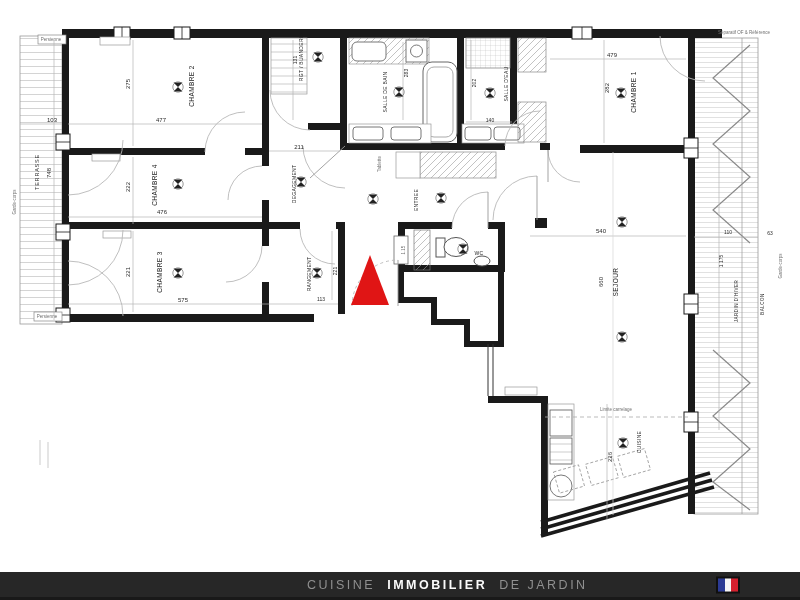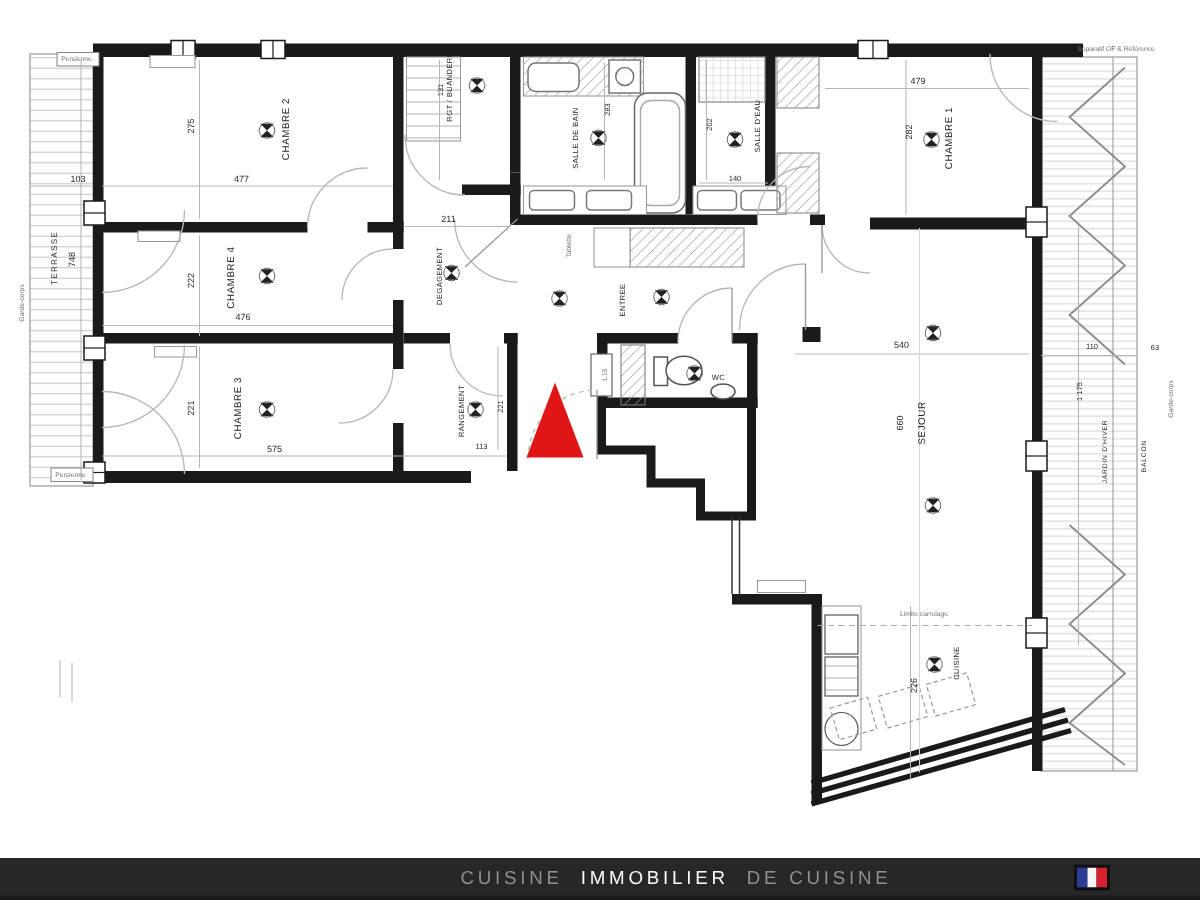--- a/index.html
+++ b/index.html
@@ -11,21 +11,21 @@
   .lbl.v{transform:translate(-50%,-50%) rotate(-90deg)}
   .room{font-size:6.5px;letter-spacing:.4px;color:#1c1c1c}
   .room-sm{font-size:5px;letter-spacing:.3px;color:#1c1c1c}
   .dim{font-size:6px;color:#2a2a2a}
   .dim-sm{font-size:5px;color:#2a2a2a}
   .side{font-size:5.5px;letter-spacing:.8px;color:#333}
   .side-sm{font-size:4.5px;letter-spacing:.5px;color:#333}
   .tiny{font-size:4.5px;color:#707070}
   .footer{position:absolute;left:0;top:572px;width:800px;height:28px;background:#272727;border-bottom:3px solid #191919;box-sizing:border-box}
   .brand{position:absolute;left:307px;top:50%;transform:translateY(-50%);letter-spacing:2.5px;font-size:12.5px;color:#8f8f8f;white-space:nowrap}
-  .b-strong{color:#fafafa;font-weight:normal;margin:0 6px}
+  .b-strong{color:#fafafa;font-weight:bold;margin:0 6px}
   .flag{position:absolute;right:60px;top:50%;transform:translateY(-50%);width:20px;height:13px;border:2px solid #101010;display:flex}
   .flag span{display:block;height:100%}
   .f-b{flex:1.1}.f-w{flex:.8}.f-r{flex:1.1}
 </style>
 </head>
 <body>
 
 <div class="stage">
   <div class="plan">
     <svg width="800" height="600" viewBox="0 0 800 600">
@@ -323,21 +323,21 @@
         <div class="lbl tiny" style="left: 616px; top: 410px;">Limite carrelage</div>
         <div class="lbl v tiny" style="left: 380px; top: 164px;">Tablette</div>
         <div class="lbl v tiny" style="left: 404px; top: 250px;">1.15</div>
       </div>
   </div>
 
   <div class="footer" style="background: rgb(39, 39, 39);">
     <div class="brand">
       <span class="b-light">CUISINE</span>
       <span class="b-strong">IMMOBILIER</span>
-      <span class="b-light">DE CUISINE</span>
+      <span class="b-light">DE JARDIN</span>
     </div>
     <div class="flag">
       <span class="f-b" style="background: rgb(43, 58, 148);"></span>
       <span class="f-w" style="background: rgb(245, 245, 245);"></span>
       <span class="f-r" style="background: rgb(214, 32, 46);"></span>
     </div>
   </div>
 </div>
 
 </body></html>

